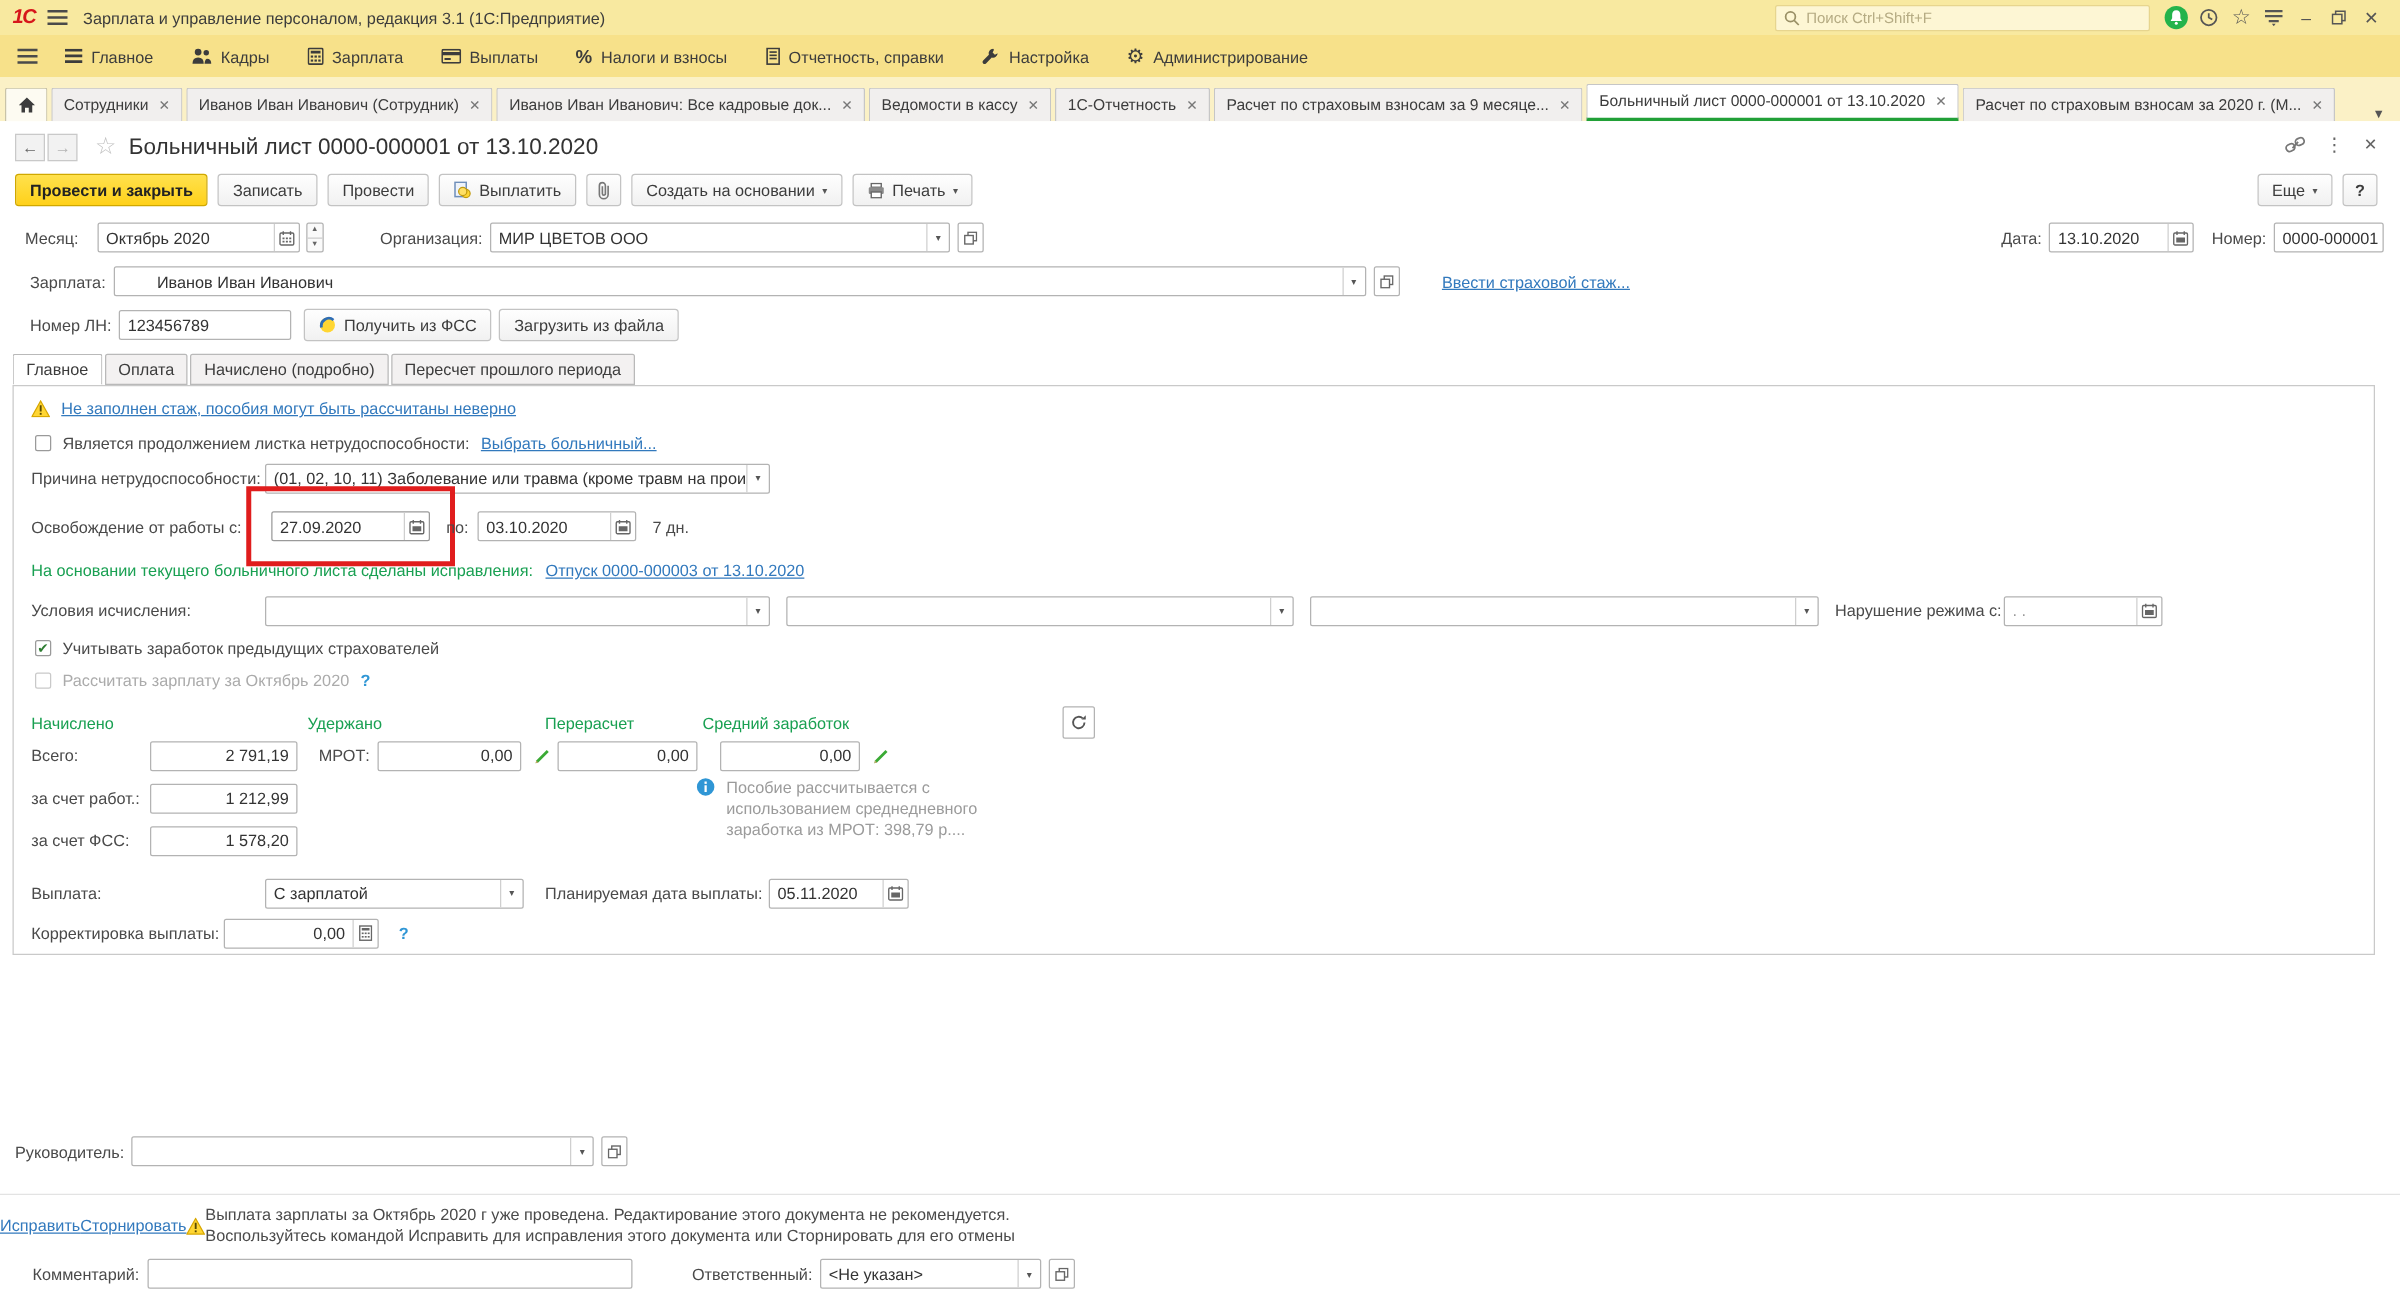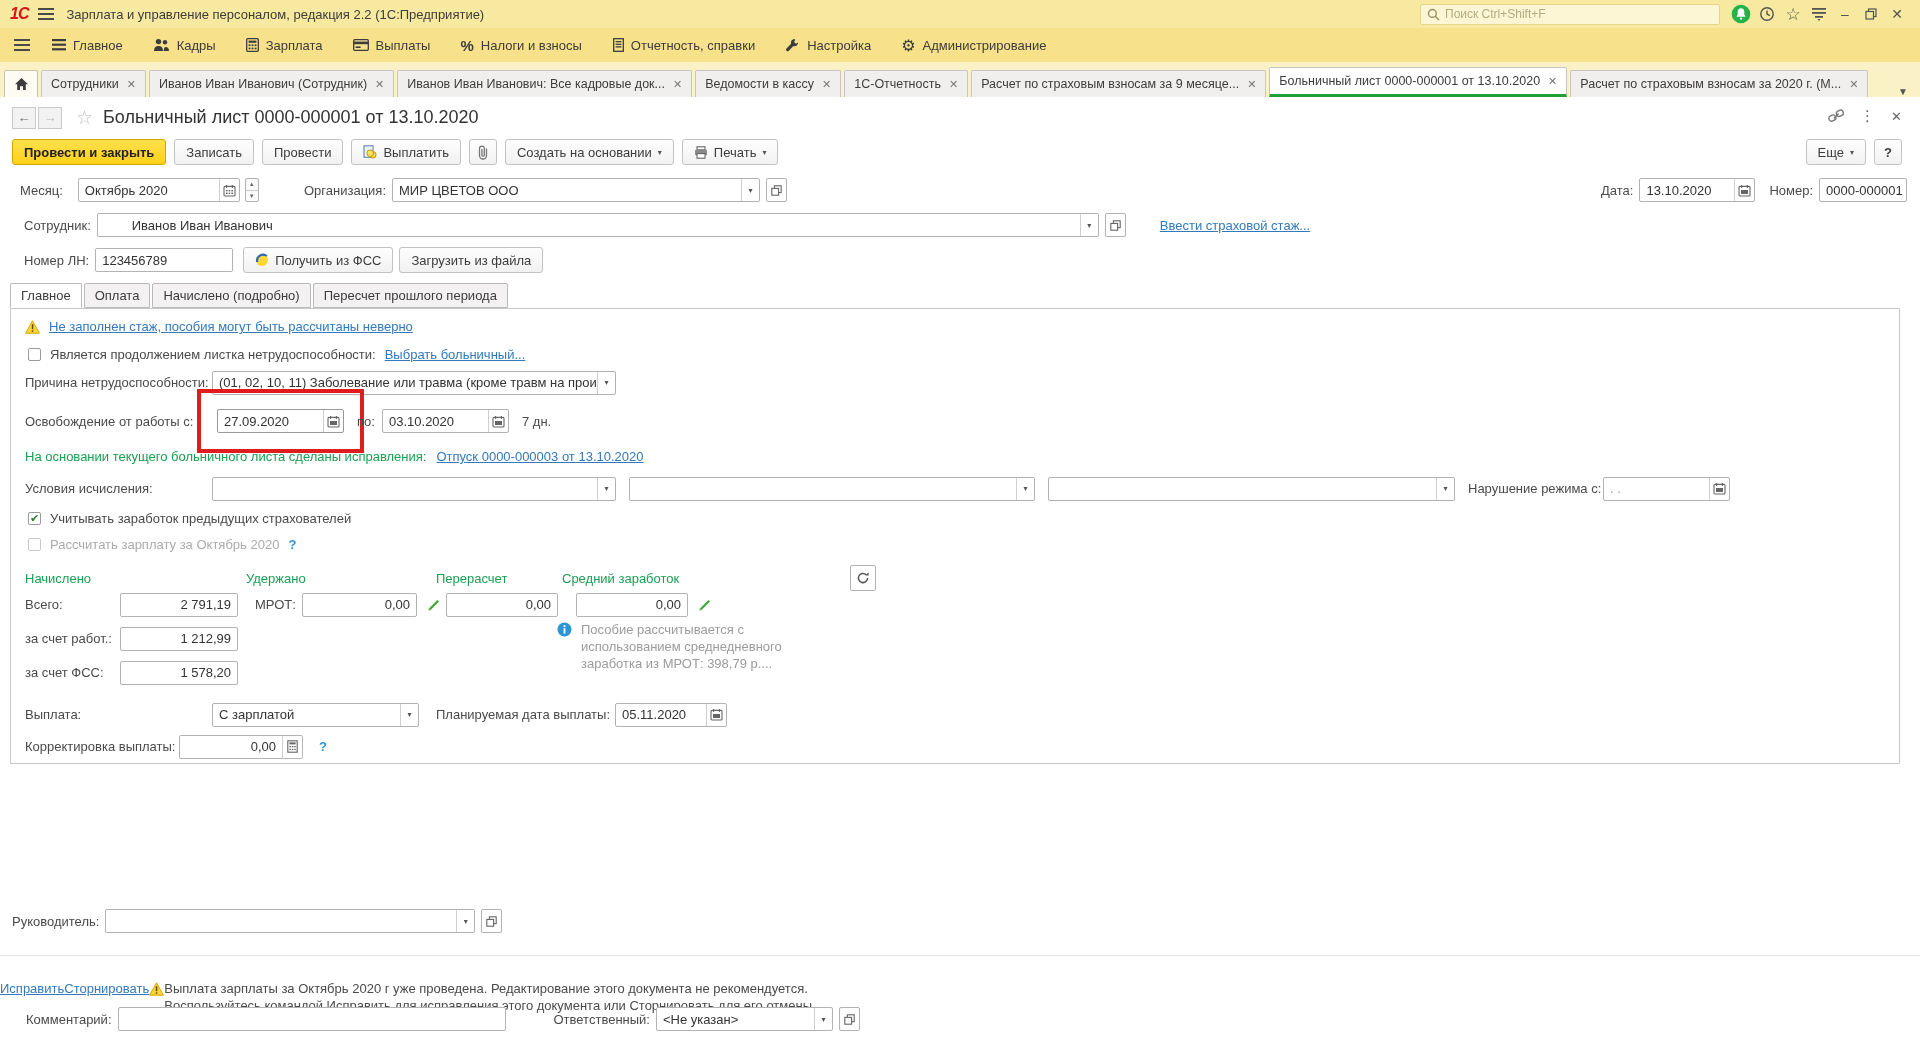--- a/index.html
+++ b/index.html
@@ -71,21 +71,21 @@
   .redbox { border:4px solid #e01d1d; display:flex; align-items:center; padding:16px; }
   .sep { position:absolute; left:0; width:1920px; height:1px; background:#e3e3e3; }
   svg { display:block; }
 </style>
 </head>
 <body>
 
 <div id="titlebar">
   <span class="logo">1С</span>
   <span class="burger"></span>
-  <span class="wtitle">Зарплата и управление персоналом, редакция 2.2  (1С:Предприятие)</span>
+  <span class="wtitle">Зарплата и управление персоналом, редакция 3.1  (1С:Предприятие)</span>
   <div class="search">
     <span>
       <svg width="13" height="13" viewBox="0 0 13 13">
           <circle cx="5.4" cy="5.4" r="3.9" fill="none" stroke="#9a9066" stroke-width="1.4"></circle>
           <line x1="8.3" y1="8.3" x2="12" y2="12" stroke="#9a9066" stroke-width="1.4"></line>
         </svg>
     </span>
     <input placeholder="Поиск Ctrl+Shift+F" style="">
   </div>
   <span class="tb-ico" style="margin-left:8px;">
@@ -338,21 +338,21 @@
           </svg>
       </span>
     </div>
     <span class="lbl" style="margin-left:8px;">Номер:</span>
     <div class="fld" style="width:88px;">
         <span class="txt">0000-000001</span>
       </div>
   </div>
 
   <div class="row" style="left:24px; top:116px; gap:6px;">
-    <span class="lbl">Сотрудник:</span>
+    <span class="lbl">Зарплата:</span>
     <div class="fld" style="width:1002px;padding-left:28px;">
       <span class="txt">Иванов Иван Иванович</span>
       <span class="dd">▾</span>
     </div>
     <span class="sqbtn">
       <svg width="11" height="11" viewBox="0 0 11 11">
           <rect x="3.4" y="0.8" width="6.8" height="6.8" fill="#fff" stroke="#666" stroke-width="1.1"></rect>
           <rect x="0.8" y="3.4" width="6.8" height="6.8" fill="#fff" stroke="#666" stroke-width="1.1"></rect>
         </svg>
     </span>
@@ -605,21 +605,21 @@
   <div class="abs" style="left:0; top:866px; display:flex; align-items:center;">
     <span class="link">Исправить</span>
     <span class="link">Сторнировать</span>
     <span style="margin-top:1px;">
       <svg width="15" height="14" viewBox="0 0 15 14">
           <polygon points="7.5,0.8 14.4,13.2 0.6,13.2" fill="#ffd633" stroke="#d8a700" stroke-width="1"></polygon>
           <rect x="6.8" y="4.2" width="1.5" height="5" fill="#5a4a00"></rect>
           <rect x="6.8" y="10.3" width="1.5" height="1.5" fill="#5a4a00"></rect>
         </svg>
     </span>
-    <span style="line-height:17px; color:#4a4a4a;margin-top:17px;">
+    <span style="line-height:17px; color:#4a4a4a;">
       <span>Выплата зарплаты за Октябрь 2020 г уже проведена. Редактирование этого документа не рекомендуется.</span><br>
       <span>Воспользуйтесь командой Исправить для исправления этого документа или Сторнировать для его отмены</span>
     </span>
   </div>
 
   <div class="row" style="left:26px; top:910px; gap:6px;">
     <span class="lbl">Комментарий:</span>
     <div class="fld" style="width:388px;">
         <span class="txt"></span>
       </div>

